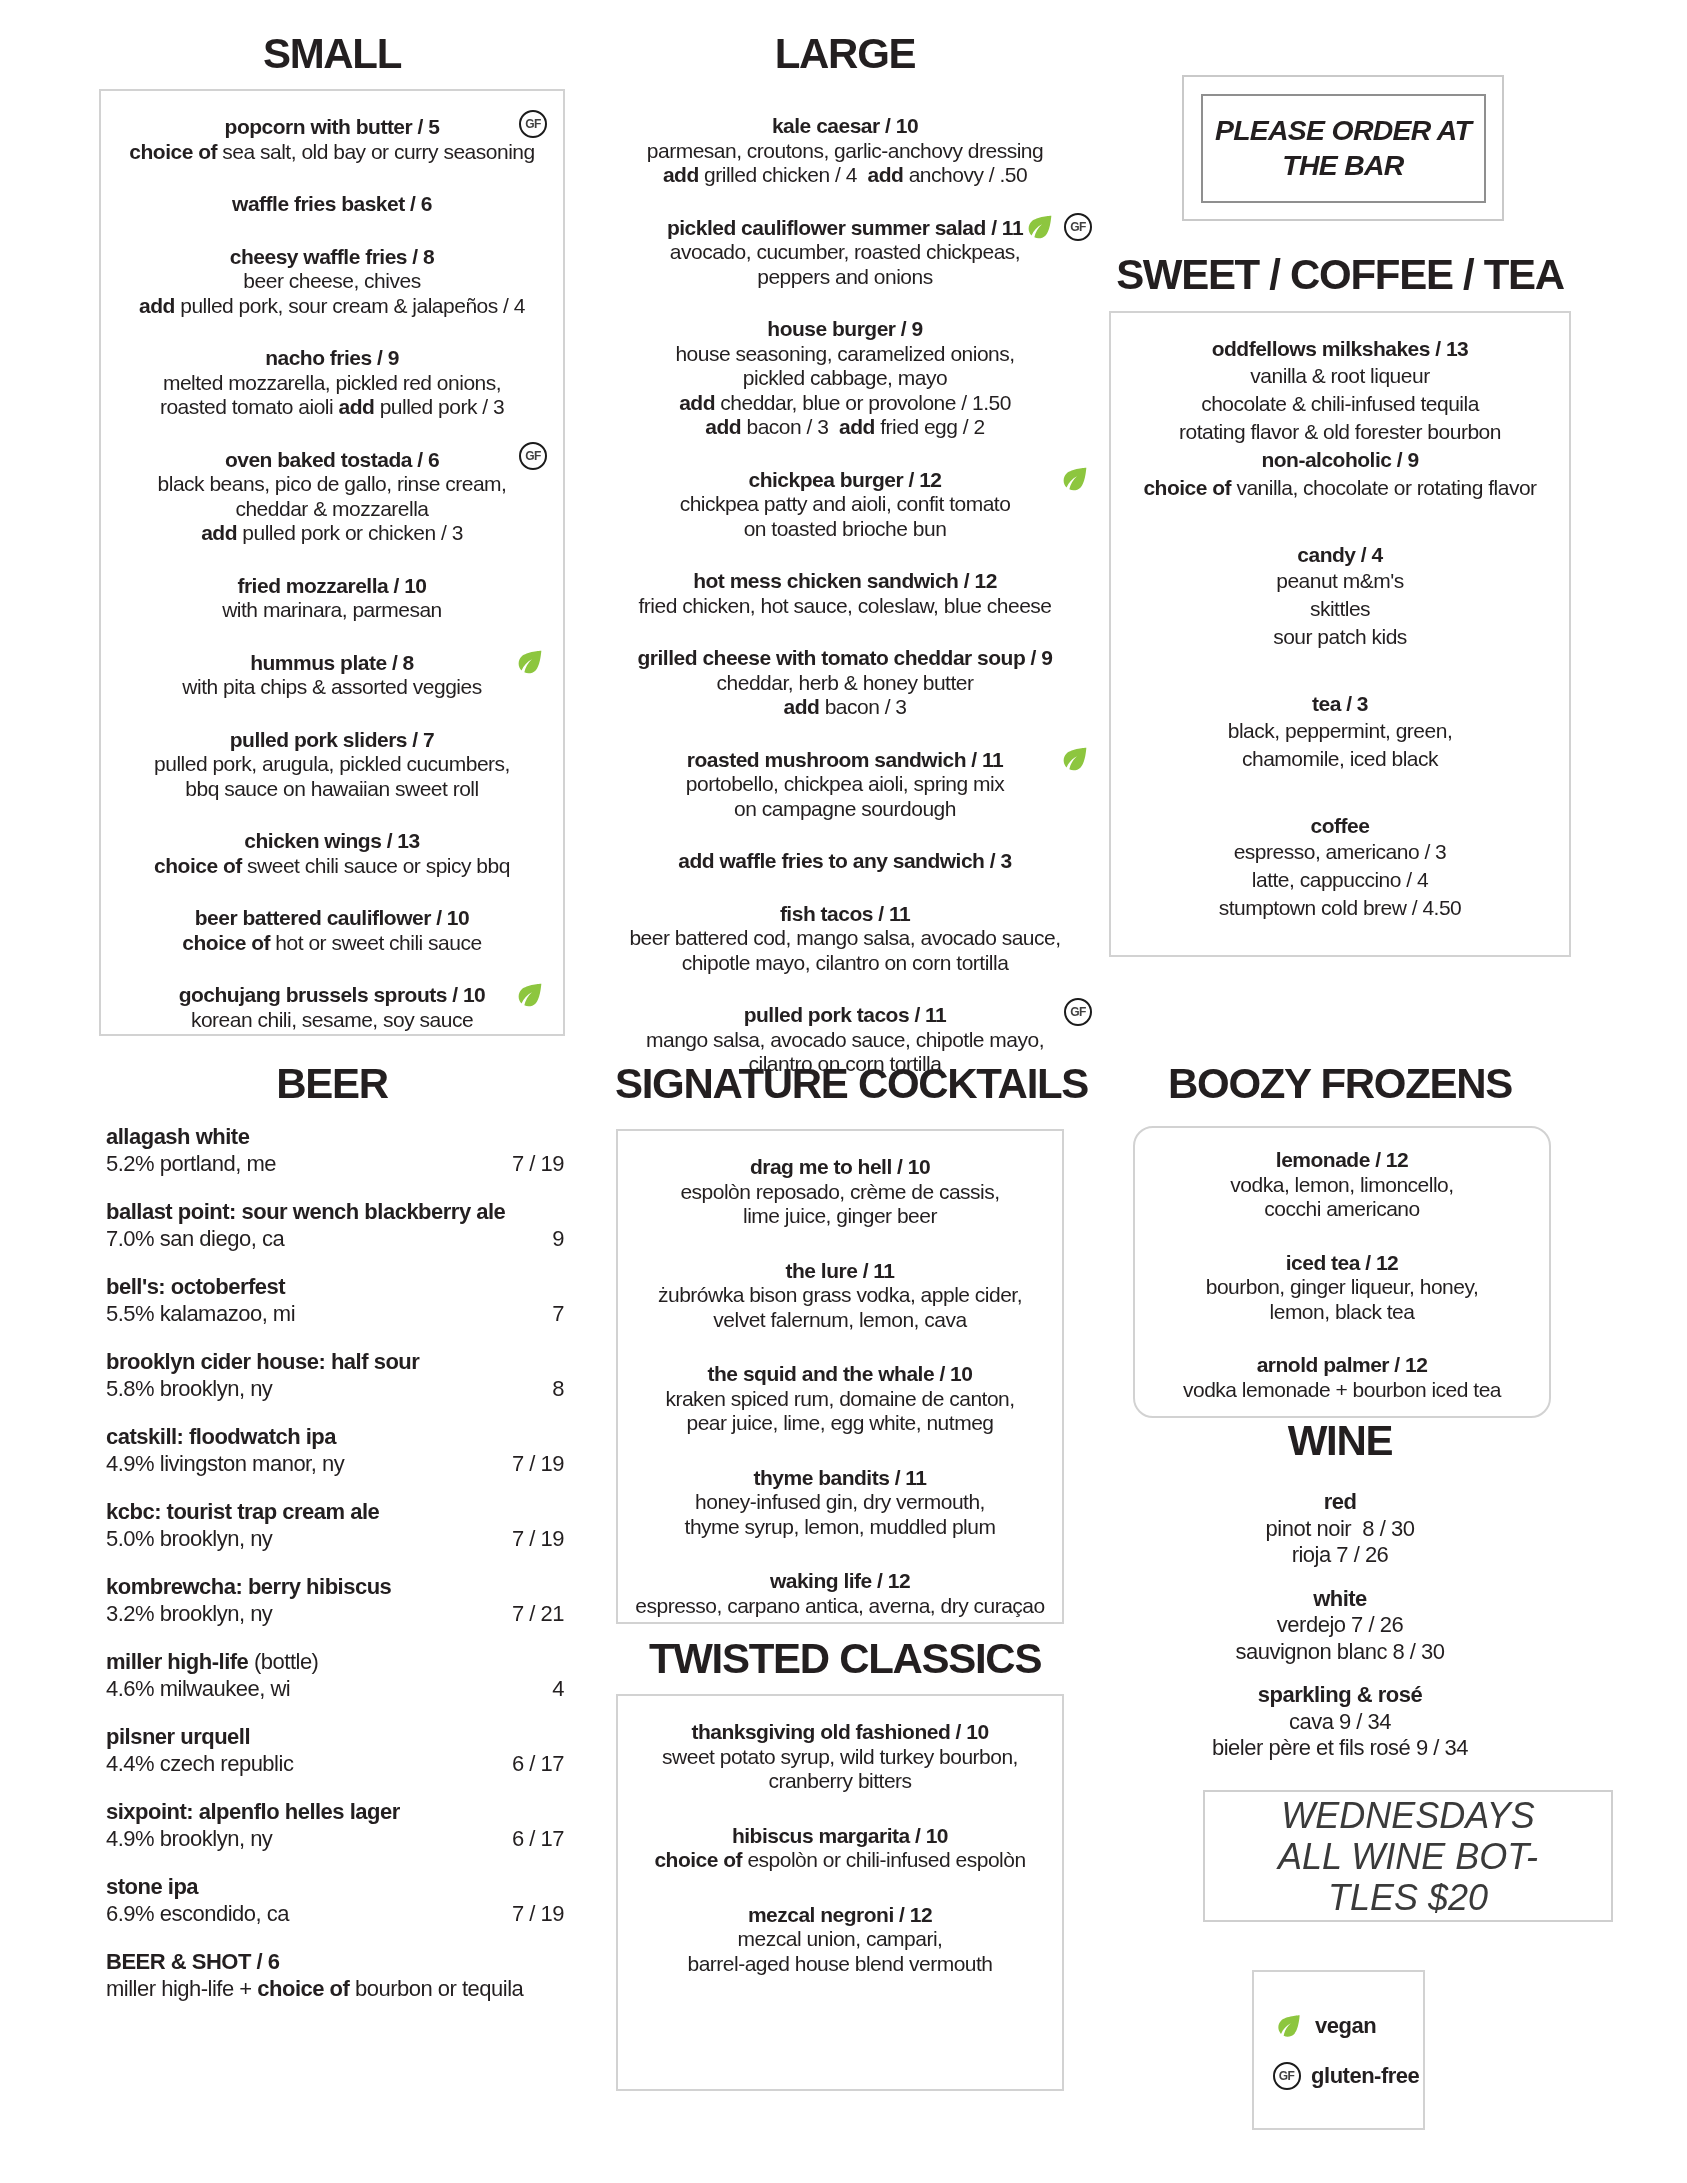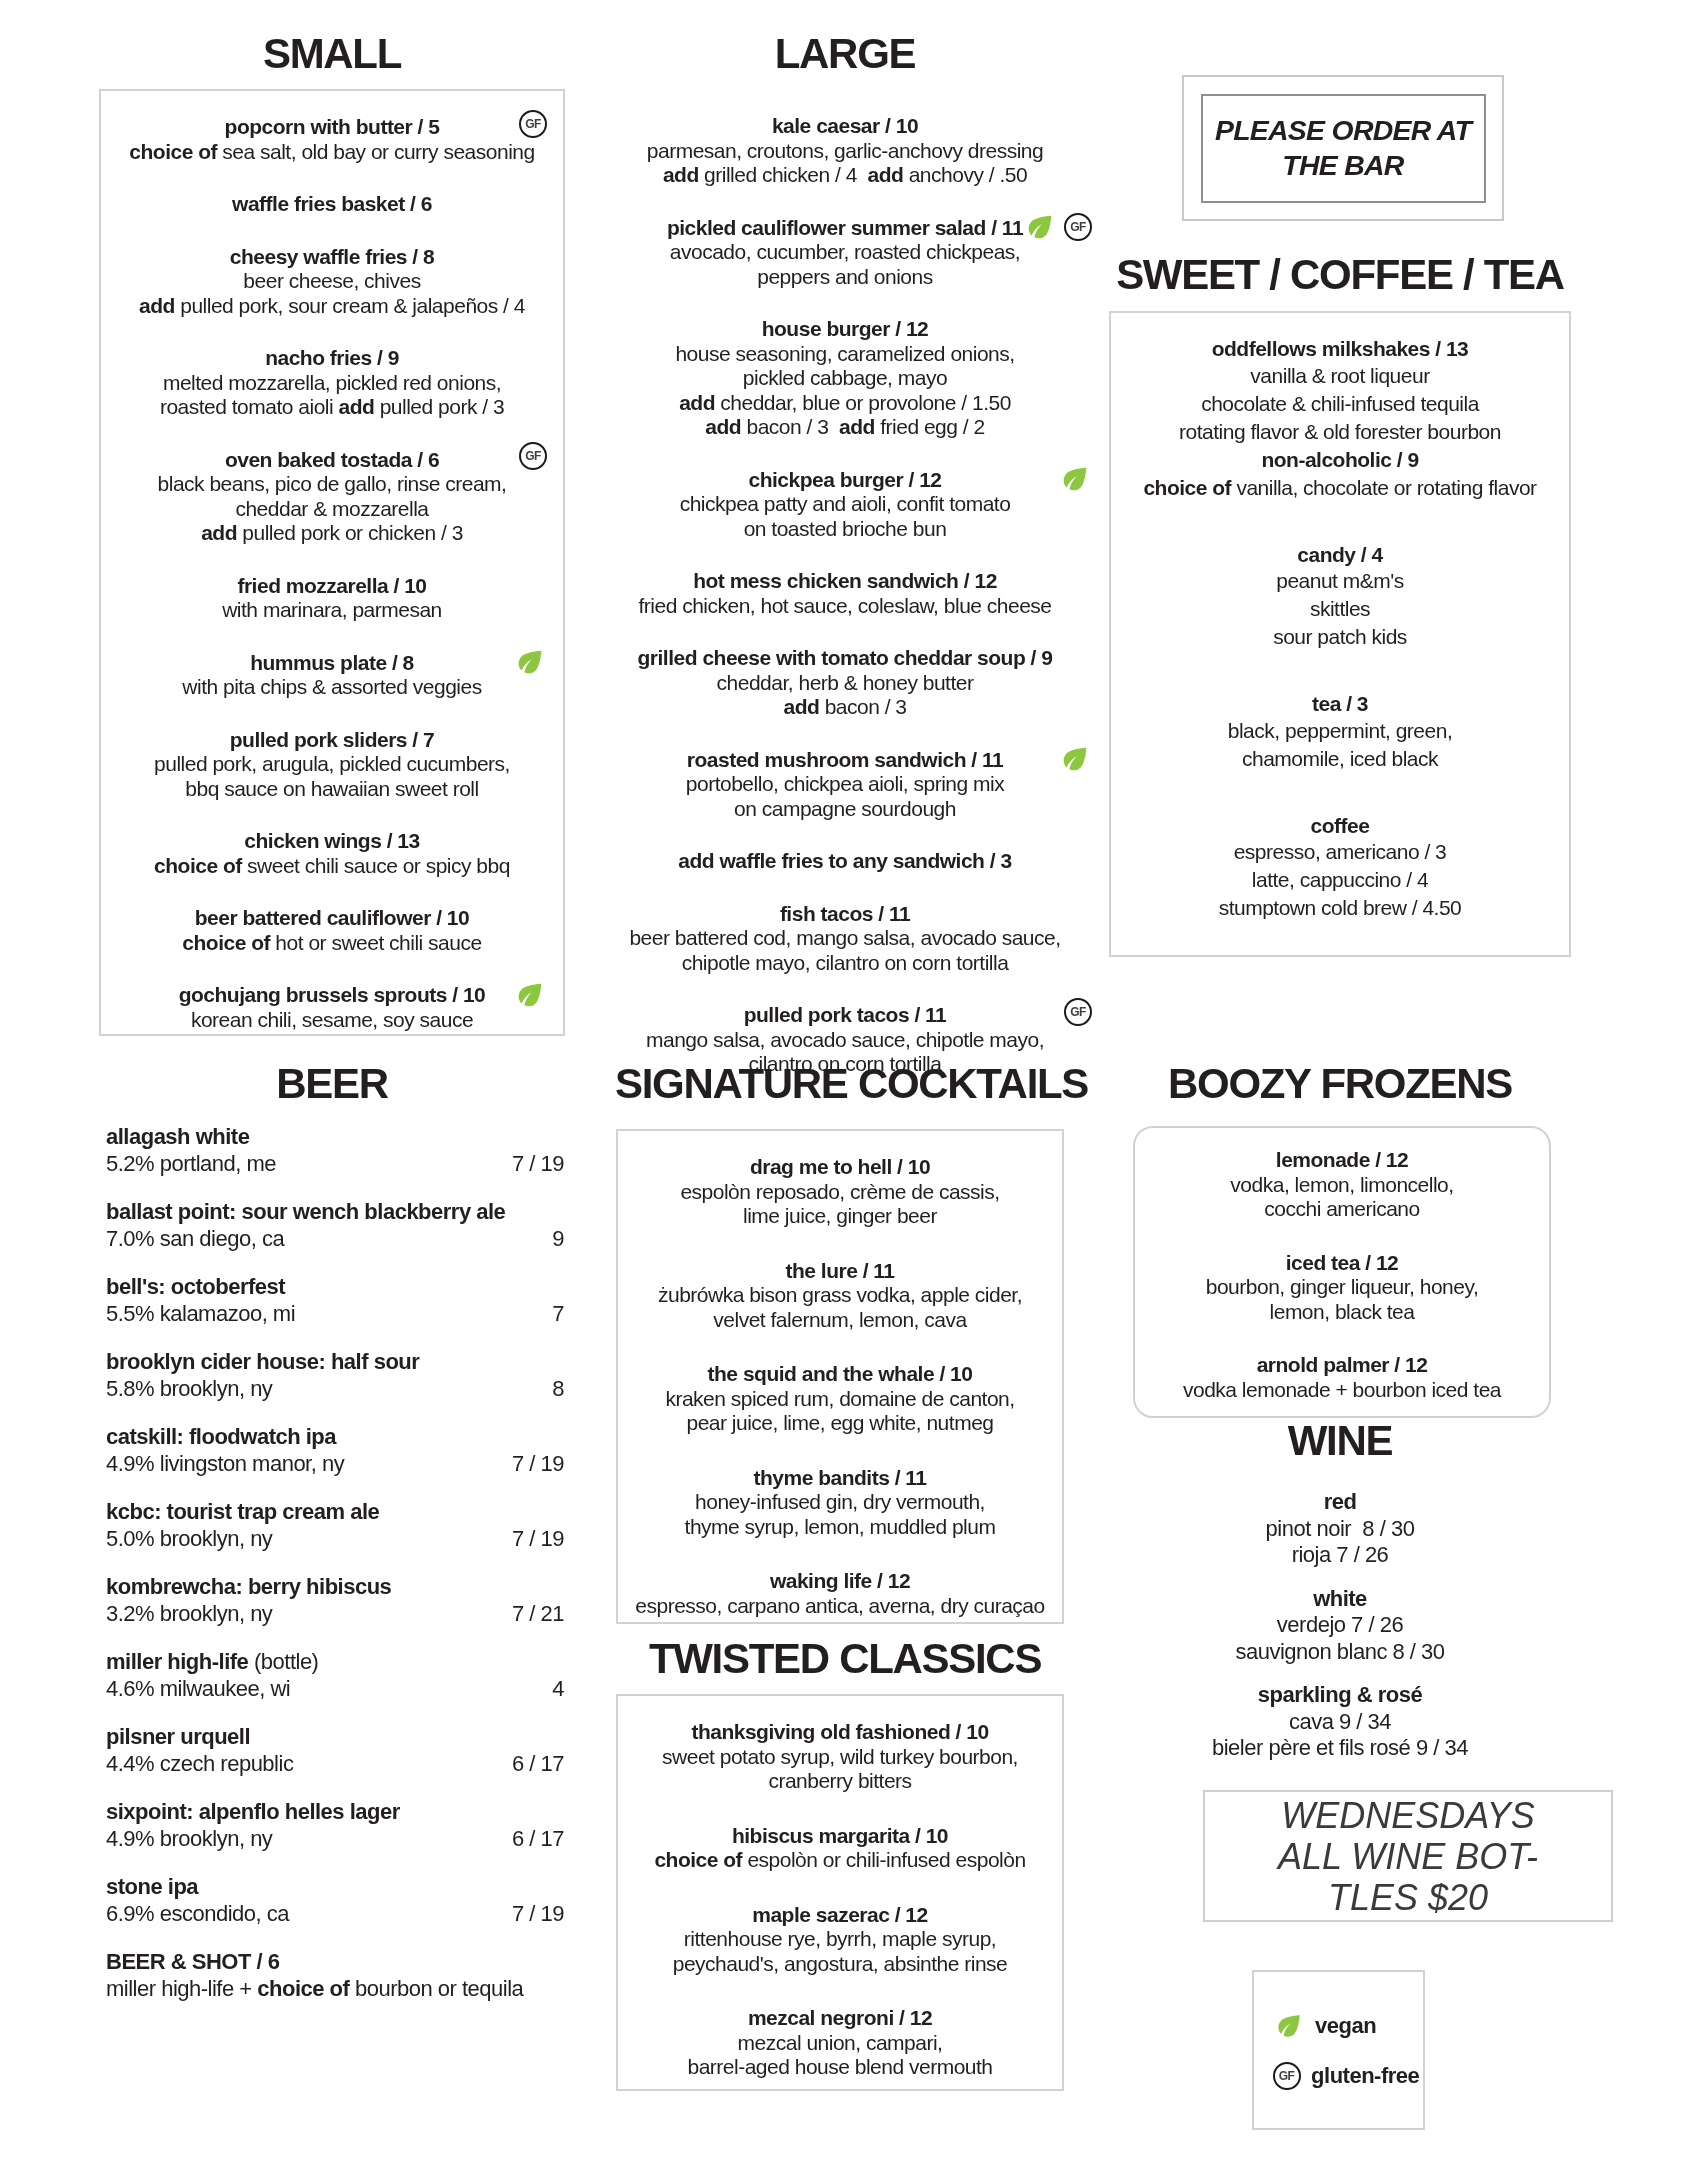--- a/index.html
+++ b/index.html
@@ -158,21 +158,21 @@
             <svg viewBox="0 0 24 24" aria-hidden="true">
               <path fill="#8dc63f" d="M6.05 8.05c-2.73 2.73-2.73 7.15-.02 9.88 1.47-3.4 4.09-6.24 7.36-7.93-2.77 2.34-4.71 5.61-5.39 9.32 2.6 1.23 5.8.78 7.95-1.37C19.43 14.47 20 4 20 4S9.53 4.57 6.05 8.05z"></path>
             </svg>
           </span>
           <span class="gf-badge">GF</span>
         </span>
         <div class="item-line">avocado, cucumber, roasted chickpeas,</div>
         <div class="item-line">peppers and onions</div>
       </div>
       <div class="item">
-        <div class="item-title">house burger / 12</div>
+        <div class="item-title">house burger / 9</div>
         <div class="item-line">house seasoning, caramelized onions,</div>
         <div class="item-line">pickled cabbage, mayo</div>
         <div class="item-line"><b>add</b> cheddar, blue or provolone / 1.50</div>
         <div class="item-line"><b>add</b> bacon / 3&nbsp;&nbsp;<b>add</b> fried egg / 2</div>
       </div>
       <div class="item">
         <div class="item-title">chickpea burger / 12</div>
         <span class="badges">
           <span class="leaf-icon">
             <svg viewBox="0 0 24 24" aria-hidden="true">
@@ -384,25 +384,20 @@
   <div class="box abs" style="left:616px;top:1694px;width:448px;height:397px;">
     <div class="items" id="twisted-items">
         <div class="item">
           <div class="item-title">thanksgiving old fashioned / 10</div>
           <div class="item-line">sweet potato syrup, wild turkey bourbon,</div>
           <div class="item-line">cranberry bitters</div>
         </div>
         <div class="item">
           <div class="item-title">hibiscus margarita / 10</div>
           <div class="item-line"><b>choice of</b> espolòn or chili-infused espolòn</div>
-        </div>
-        <div class="item">
-          <div class="item-title">maple sazerac / 12</div>
-          <div class="item-line">rittenhouse rye, byrrh, maple syrup,</div>
-          <div class="item-line">peychaud's, angostura, absinthe rinse</div>
         </div>
         <div class="item">
           <div class="item-title">mezcal negroni / 12</div>
           <div class="item-line">mezcal union, campari,</div>
           <div class="item-line">barrel-aged house blend vermouth</div>
         </div>
       </div>
   </div>
 
   <div class="box rounded abs" style="left:1133px;top:1126px;width:418px;height:292px;">

